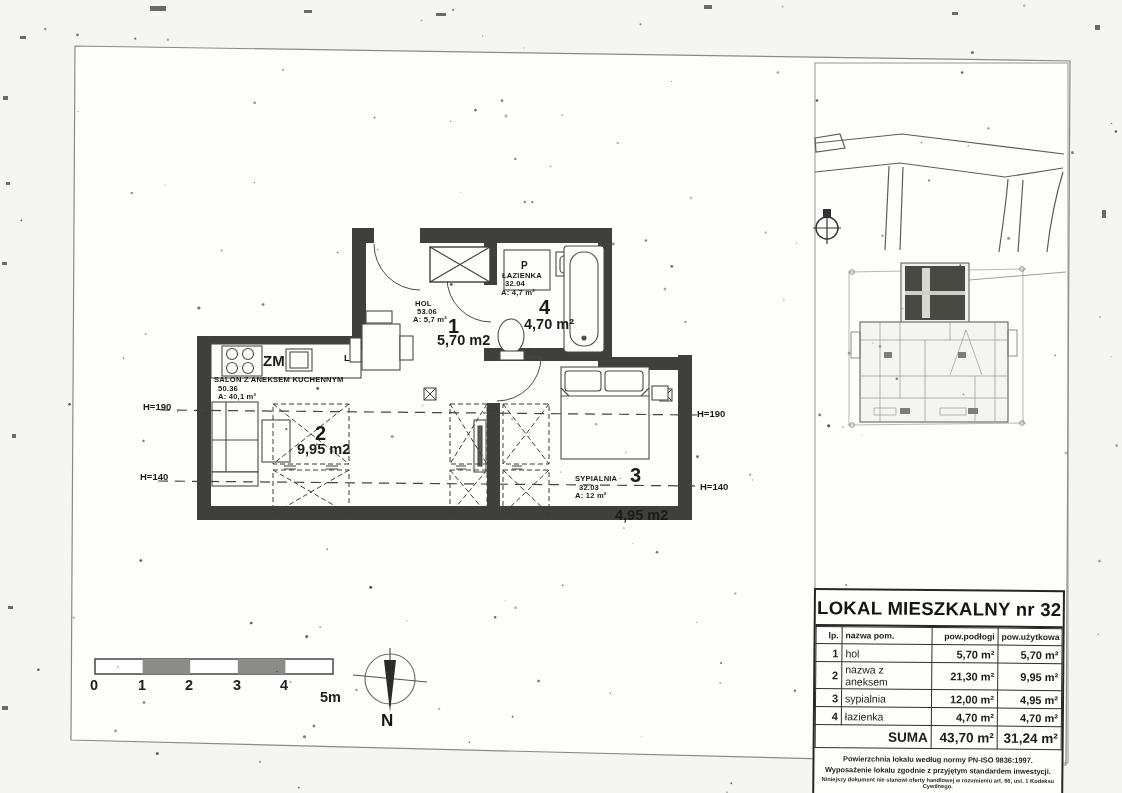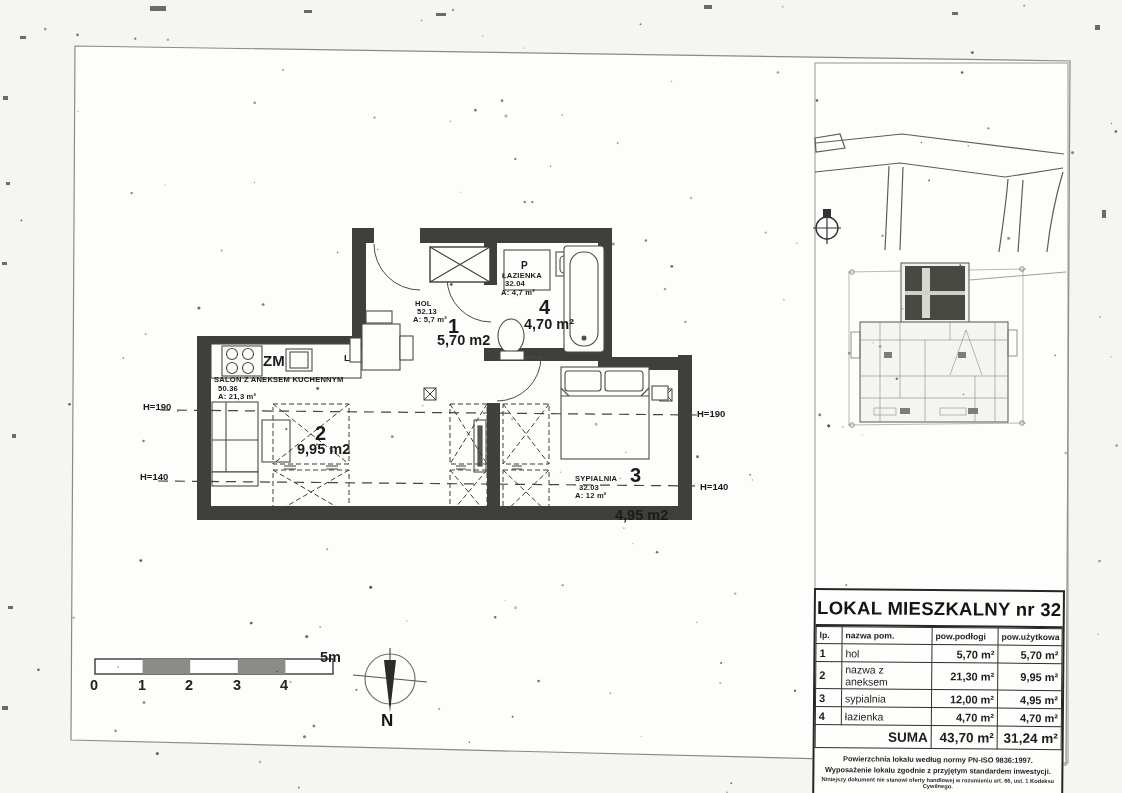--- a/index.html
+++ b/index.html
@@ -17,21 +17,21 @@
 
   
   .info-table{position:absolute;left:814px;top:588px;width:247px;
               border:2px solid #262626;background:#fdfdfb;
               transform:rotate(0.5deg);transform-origin:0 0;}
   .it-title{font-size:18.5px;font-weight:700;text-align:center;padding:7px 0 5px;
             letter-spacing:.3px;border-bottom:2px solid #262626;color:#141414;}
   .info-table table{border-collapse:collapse;width:100%;table-layout:fixed;}
   .info-table td{border:1px solid #2e2e2e;padding:1px 3px;overflow:hidden;}
   .info-table tr.hdr td{font-size:8.6px;font-weight:700;height:14px;}
-  .info-table td.c{text-align:left;}
+  .info-table td.c{text-align:right;}
   .info-table td.r{text-align:right;}
   .info-table tr.data td{height:15px;font-size:10.5px;}
   .info-table tr.data td.num{font-weight:700;font-size:11px;}
   .info-table tr.suma td{height:20px;font-size:13.5px;font-weight:700;}
   .notes{padding:4px 3px 5px;text-align:center;}
   .n1{font-size:7.4px;font-weight:700;margin:2px 0;color:#232323;}
   .n2{font-size:5.7px;font-weight:700;margin-top:2px;color:#2b2b2b;}
 </style>
 </head>
 <body>
@@ -373,34 +373,34 @@
         <circle cx="846.2" cy="585.0" r="1.05" fill="#3a3a36" opacity="0.57"></circle>
         <circle cx="406.8" cy="621.0" r="0.79" fill="#3a3a36" opacity="0.39"></circle>
         <circle cx="1111.5" cy="123.5" r="0.79" fill="#3a3a36" opacity="0.64"></circle>
         <circle cx="596.2" cy="424.2" r="1.43" fill="#3a3a36" opacity="0.37"></circle>
         <circle cx="374.5" cy="117.5" r="1.00" fill="#3a3a36" opacity="0.61"></circle>
         <circle cx="562.7" cy="585.2" r="1.04" fill="#3a3a36" opacity="0.59"></circle>
       </g>
   </svg>
 
   <div class="lbl lbl-xs" style="left:415px;top:300px">HOL</div>
-  <div class="lbl lbl-xs" style="left:417px;top:308px">52.13</div>
+  <div class="lbl lbl-xs" style="left:417px;top:308px">53.06</div>
   <div class="lbl lbl-xs" style="left:413px;top:316px">A: 5,7 m²</div>
   <div class="lbl lbl-num" style="left:448px;top:316px">1</div>
   <div class="lbl lbl-area" style="left:437px;top:333px">5,70 m2</div>
 
   <div class="lbl lbl-xs" style="left:502px;top:272px">ŁAZIENKA</div>
   <div class="lbl lbl-xs" style="left:505px;top:280px">32.04</div>
   <div class="lbl lbl-xs" style="left:501px;top:289px">A: 4,7 m²</div>
   <div class="lbl lbl-num" style="left:539px;top:297px">4</div>
   <div class="lbl lbl-area" style="left:524px;top:317px">4,70 m²</div>
 
   <div class="lbl lbl-xs" style="left:214px;top:376px">SALON Z ANEKSEM KUCHENNYM</div>
   <div class="lbl lbl-xs" style="left:218px;top:385px">50.36</div>
-  <div class="lbl lbl-xs" style="left:218px;top:393px">A: 21,3 m²</div>
+  <div class="lbl lbl-xs" style="left:218px;top:393px">A: 40,1 m²</div>
   <div class="lbl lbl-num" style="left:315px;top:423px">2</div>
   <div class="lbl lbl-area" style="left:297px;top:442px">9,95 m2</div>
 
   <div class="lbl lbl-xs" style="left:575px;top:475px">SYPIALNIA</div>
   <div class="lbl lbl-xs" style="left:579px;top:484px">32.03</div>
   <div class="lbl lbl-xs" style="left:575px;top:492px">A: 12 m²</div>
   <div class="lbl lbl-num" style="left:630px;top:465px">3</div>
   <div class="lbl lbl-area" style="left:615px;top:508px">4,95 m2</div>
 
   <div class="lbl lbl-fix" style="left:263px;top:353px;font-size:15px">ZM</div>
@@ -410,21 +410,21 @@
   <div class="lbl lbl-h" style="left:143px;top:402px">H=190</div>
   <div class="lbl lbl-h" style="left:140px;top:472px">H=140</div>
   <div class="lbl lbl-h" style="left:697px;top:409px">H=190</div>
   <div class="lbl lbl-h" style="left:700px;top:482px">H=140</div>
 
   <div class="scale-num" style="left:90px;top:677px">0</div>
   <div class="scale-num" style="left:138px;top:677px">1</div>
   <div class="scale-num" style="left:185px;top:677px">2</div>
   <div class="scale-num" style="left:233px;top:677px">3</div>
   <div class="scale-num" style="left:280px;top:677px">4</div>
-  <div class="scale-num" style="left:320px;top:649px">5m</div>
+  <div class="scale-num" style="left:320px;top:689px">5m</div>
 
   <div class="north-n" style="left:381px;top:711px">N</div>
 
   <div class="info-table">
     <div class="it-title">LOKAL MIESZKALNY nr 32</div>
     <table>
       <colgroup>
           <col style="width:26px">
           <col style="width:90px">
           <col style="width:66px">

